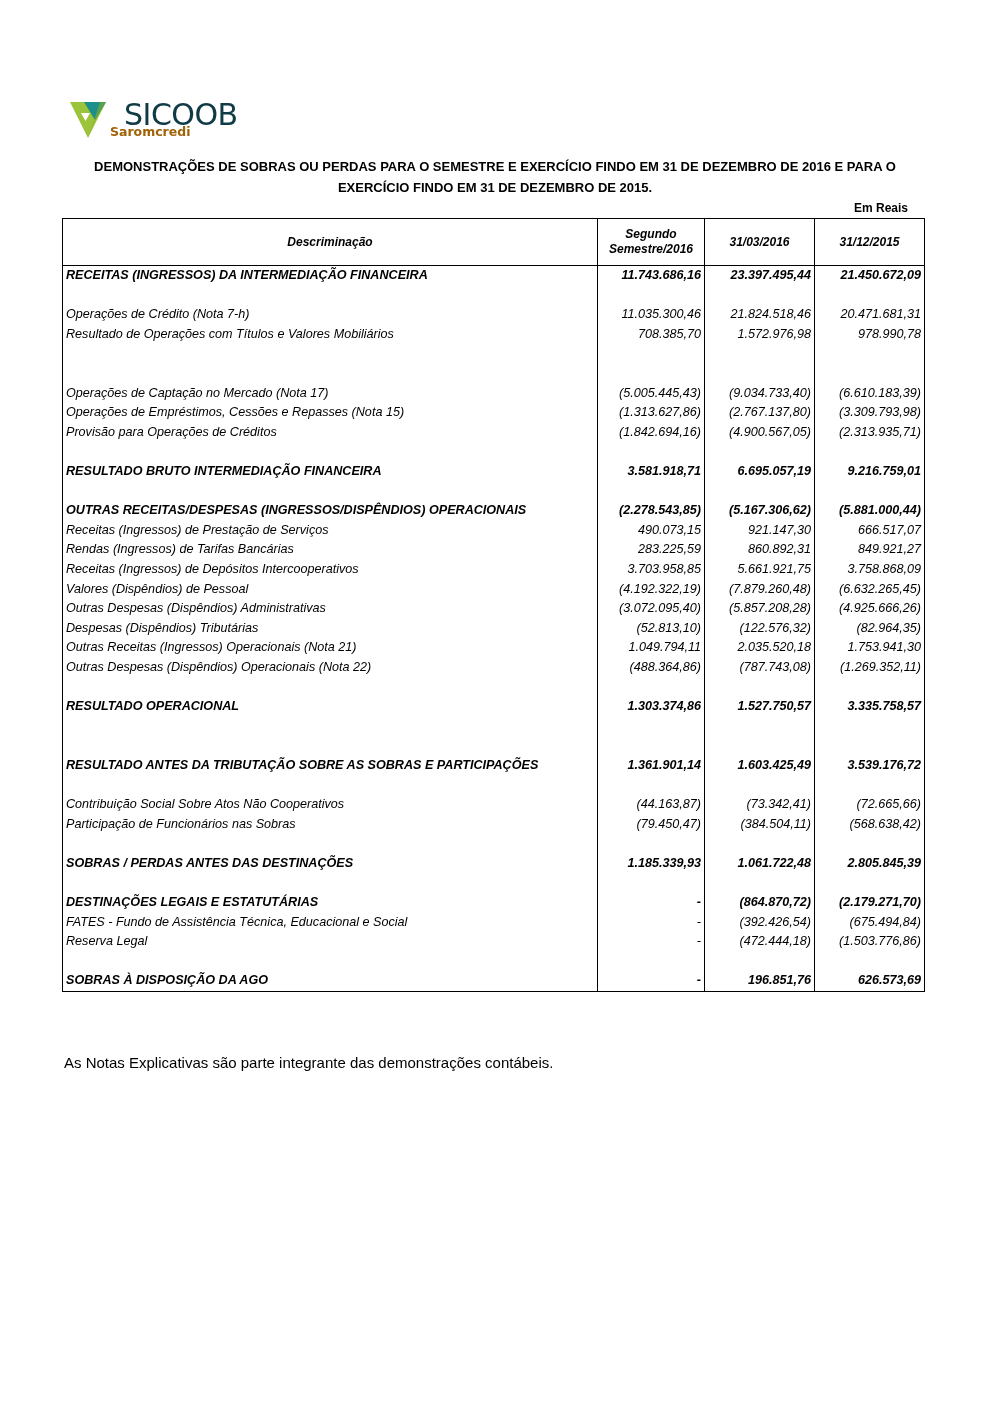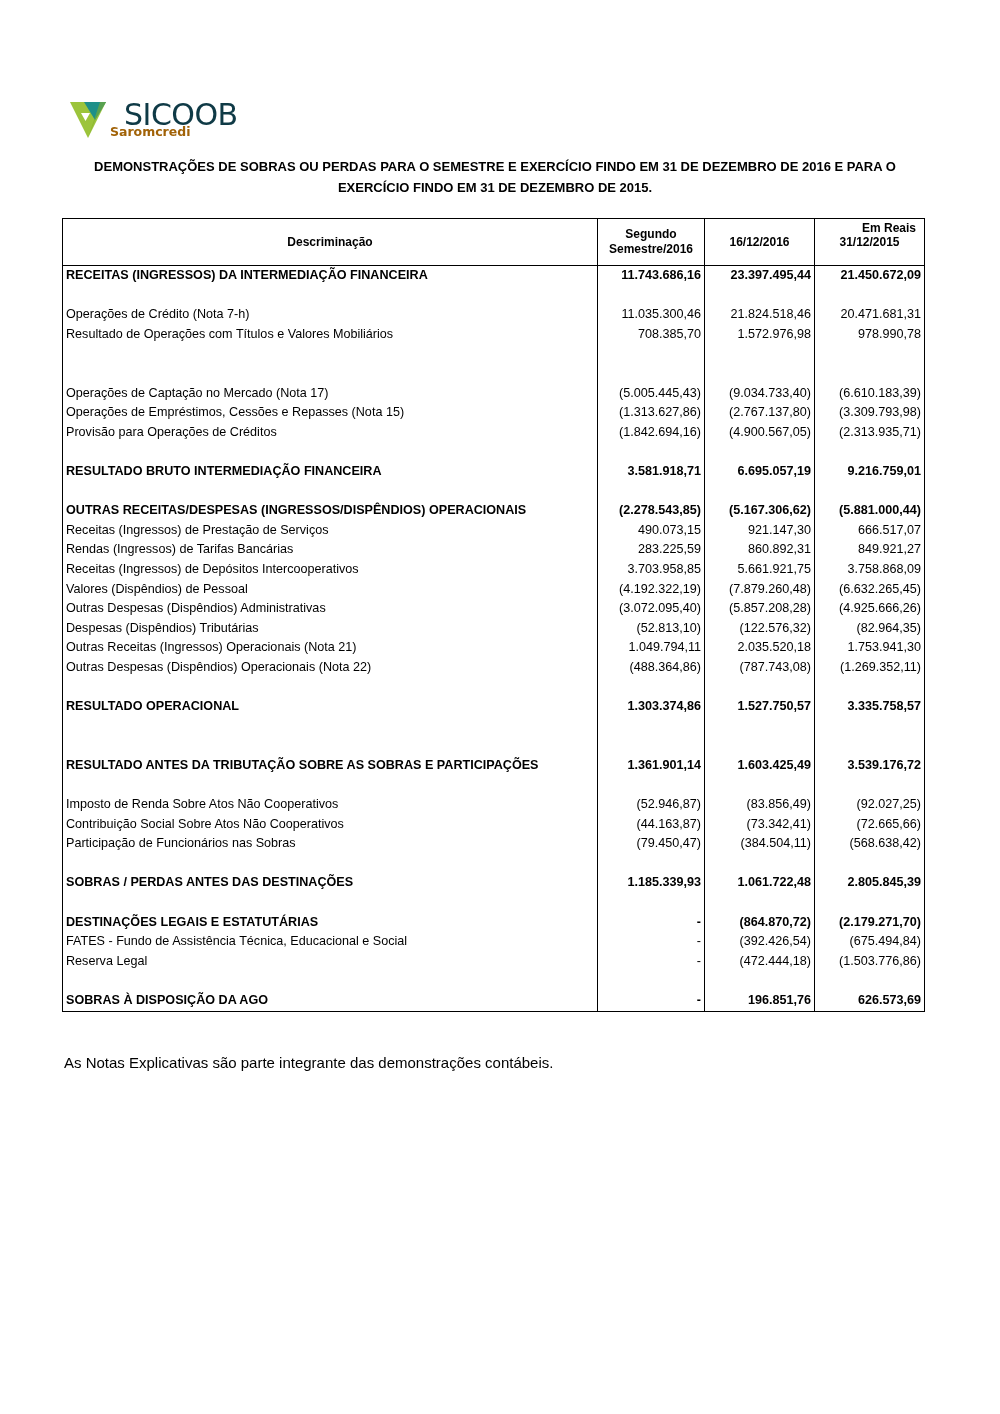--- a/index.html
+++ b/index.html
@@ -2,22 +2,22 @@
 <html><head>
 <meta charset="utf-8">
 <style>
   html, body { margin: 0; padding: 0; background: #ffffff; }
   body { width: 1000px; height: 1414px; position: relative; font-family: "Liberation Sans", sans-serif; color: #000; }
   .logo { position: absolute; left: 70px; top: 100px; width: 160px; height: 42px; }
   .logo svg { position: absolute; left: 0; top: 0; }
   .logo-name { position: absolute; left: 38px; top: 0px; font-family: "DejaVu Sans", sans-serif; font-weight: normal; font-size: 30px; color: #0f3a46; letter-spacing: -0.5px; line-height: 30px; margin-left: 16px; }
   .logo-sub { position: absolute; left: 40px; top: 25px; font-family: "DejaVu Sans", sans-serif; font-size: 12.5px; font-weight: bold; color: #a16207; line-height: 14px; }
   .title { position: absolute; left: 60px; top: 156px; width: 870px; text-align: center; font-weight: bold; font-size: 13px; line-height: 21px; }
-  .unit { position: absolute; right: 84px; top: 201px; font-weight: bold; font-size: 12px; margin-top: 20px; }
-  table.fin { position: absolute; left: 62px; top: 218px; width: 862px; border-collapse: collapse; font-size: 12.6px; table-layout: fixed; }
+  .unit { position: absolute; right: 92px; top: 201px; font-weight: bold; font-size: 12px; }
+  table.fin { position: absolute; left: 62px; top: 218px; width: 862px; border-collapse: collapse; font-size: 12.6px; table-layout: fixed; font-style: italic; }
   table.fin th { font-weight: bold; font-size: 12px; border: 1.3px solid #000; height: 46px; text-align: center; line-height: 15px; padding: 0 2px; }
   table.fin td { height: 19.6px; padding: 0 3px; line-height: 19.6px; white-space: nowrap; border-left: 1.3px solid #000; border-right: 1.3px solid #000; overflow: hidden; }
   table.fin td.num { text-align: right; }
   table.fin tr.bold td { font-weight: bold; margin-top: 20px; }
   table.fin tr.spacer td { height: 19.6px; }
   table.fin tr.last td { border-bottom: 1.3px solid #000; }
   .footnote { position: absolute; left: 64px; top: 1054px; font-size: 15px; }
 </style>
 </head>
 <body>
@@ -40,21 +40,21 @@
   <colgroup>
     <col style="width:535px">
     <col style="width:107px">
     <col style="width:110px">
     <col style="width:110px">
   </colgroup>
   <thead>
     <tr>
       <th>Descriminação</th>
       <th>Segundo Semestre/2016</th>
-      <th>16/12/2016</th>
+      <th>31/03/2016</th>
       <th>31/12/2015</th>
     </tr>
   </thead>
   <tbody id="tbody">
       <tr class="bold">
         <td>RECEITAS (INGRESSOS) DA INTERMEDIAÇÃO FINANCEIRA</td>
         <td class="num">11.743.686,16</td>
         <td class="num">23.397.495,44</td>
         <td class="num">21.450.672,09</td>
       </tr>
@@ -208,26 +208,20 @@
         <td class="num">1.603.425,49</td>
         <td class="num">3.539.176,72</td>
       </tr>
       <tr class="spacer">
         <td></td>
         <td class="num"></td>
         <td class="num"></td>
         <td class="num"></td>
       </tr>
       <tr>
-        <td>Imposto de Renda Sobre Atos Não Cooperativos</td>
-        <td class="num">(52.946,87)</td>
-        <td class="num">(83.856,49)</td>
-        <td class="num">(92.027,25)</td>
-      </tr>
-      <tr>
         <td>Contribuição Social Sobre Atos Não Cooperativos</td>
         <td class="num">(44.163,87)</td>
         <td class="num">(73.342,41)</td>
         <td class="num">(72.665,66)</td>
       </tr>
       <tr>
         <td>Participação de Funcionários nas Sobras</td>
         <td class="num">(79.450,47)</td>
         <td class="num">(384.504,11)</td>
         <td class="num">(568.638,42)</td>

